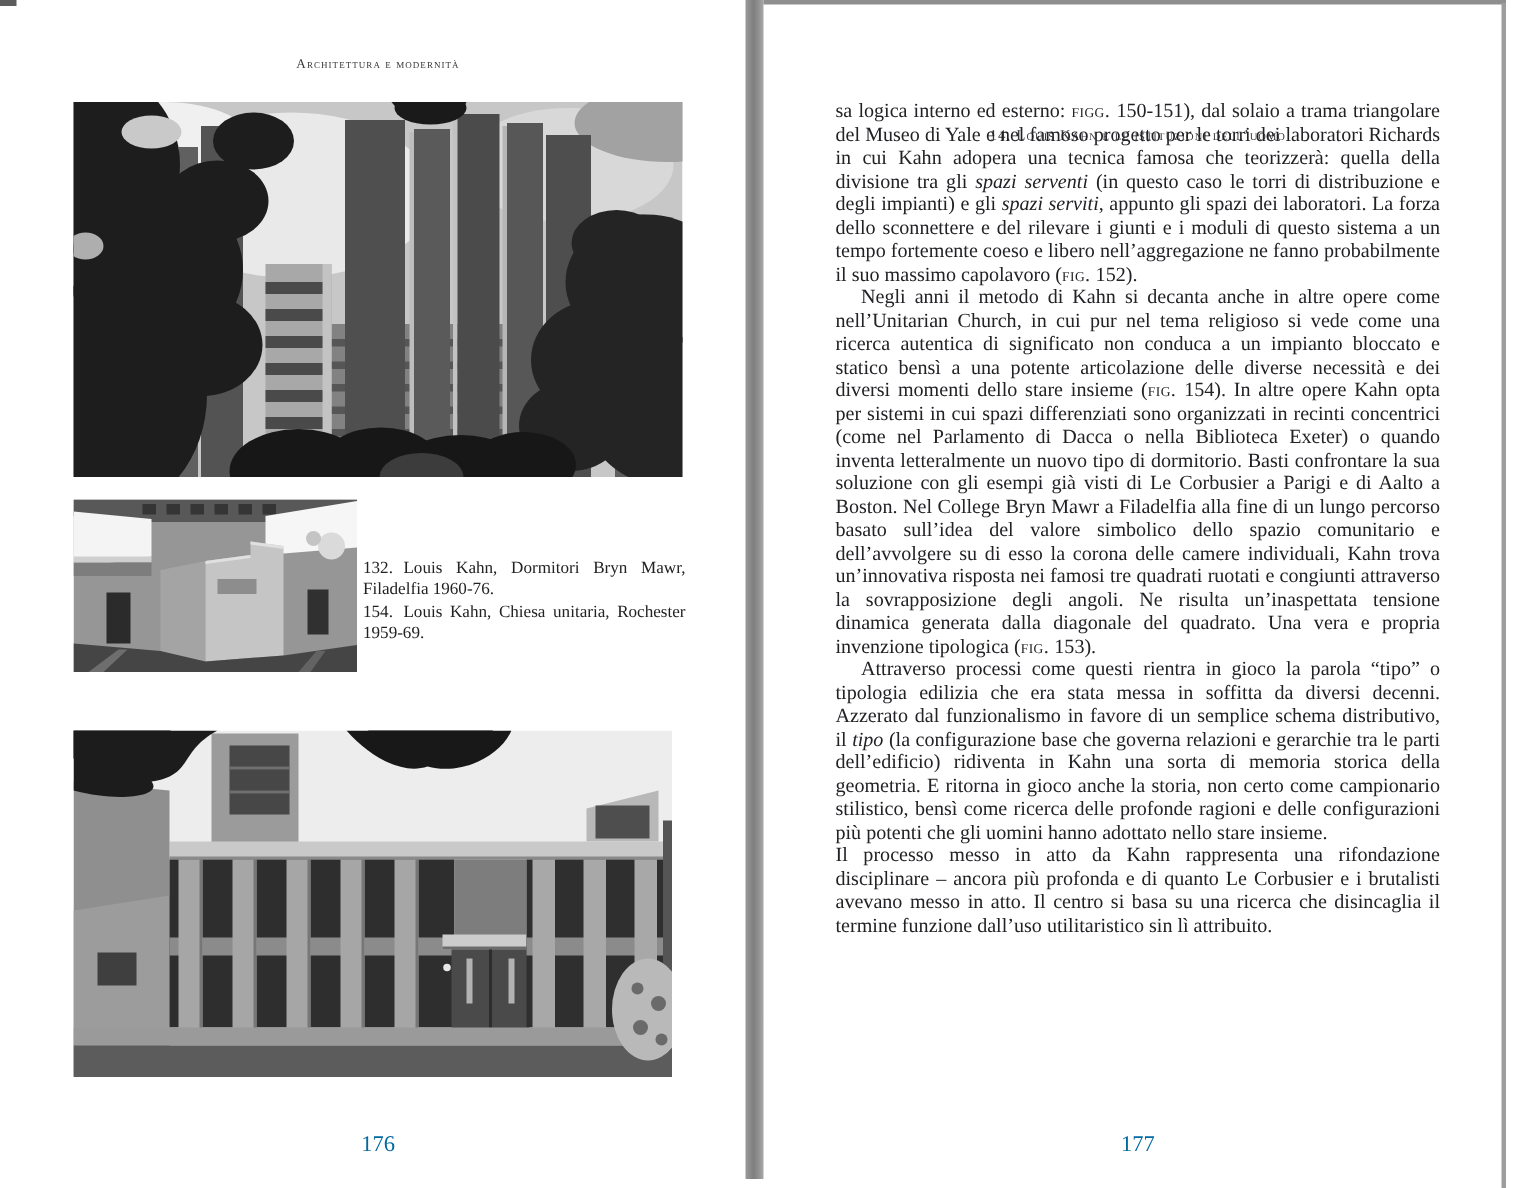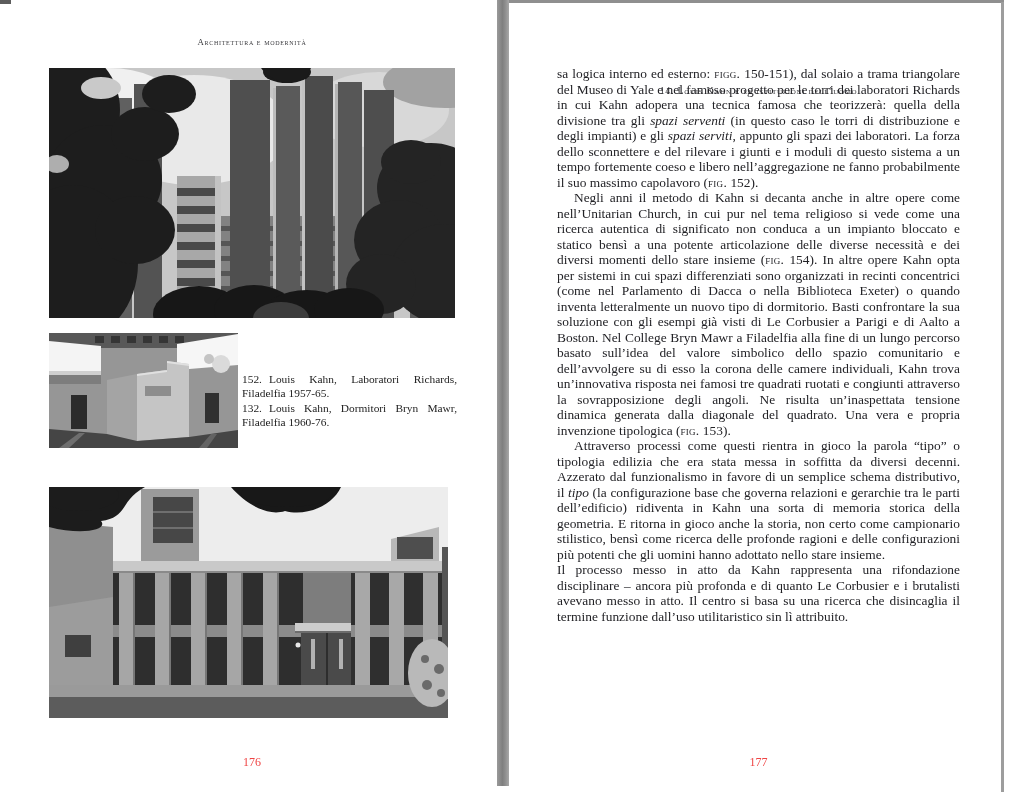--- a/index.html
+++ b/index.html
@@ -31,21 +31,21 @@
   
   .body-col{position:absolute;left:557px;top:66px;width:403px;}
   .para{margin:0;text-align:justify;font-size:13.4px;line-height:15.5px;color:#222226;
         hyphens:none;}
   .para.indent{text-indent:17px;}
   .it{font-style:italic;}
   .sc{font-variant:small-caps;letter-spacing:0.3px;}
   .section-heading{font-weight:normal;font-size:14.6px;text-align:center;color:#222226;
                    margin:28px 0 27px 0;}
   
-  .folio{position:absolute;top:755px;text-align:center;font-size:12px;color:#ef4444;}
+  .folio{position:absolute;top:755px;text-align:center;font-size:15px;color:#0369a1;}
   .folio.left{left:49px;width:406px;}
   .folio.right{left:557px;width:403px;}
 </style>
 </head>
 <body>
 
 <div class="spread">
 
   <div class="corner-speck"></div>
   <div class="gutter"></div>
@@ -158,22 +158,22 @@
         <polygon points="88,41 118,37 118,28 140,31 140,33 118,30 118,39 88,43" fill="#e0e0e0"></polygon>
         <rect x="96" y="53" width="26" height="10" fill="#8d8d8d"></rect>
 
         <polygon points="0,96 58,101 88,108 140,104 189,97 189,115 0,115" fill="#454545"></polygon>
         <polygon points="10,115 30,100 36,100 20,115" fill="#6e6e6e"></polygon>
         <polygon points="150,115 162,101 168,101 158,115" fill="#636363"></polygon>
       </svg>
     </figure>
 
     <div class="captions">
-      <p><span class="capnum">152.</span><span>Louis Kahn, Laboratori Richards, Filadelfia 1957-65.</span></p>
       <p><span class="capnum">132.</span><span>Louis Kahn, Dormitori Bryn Mawr, Filadelfia 1960-76.</span></p>
+      <p><span class="capnum">154.</span><span>Louis Kahn, Chiesa unitaria, Rochester 1959-69.</span></p>
     </div>
 
     <figure class="photo-154">
       <svg viewBox="0 0 399 231" preserveAspectRatio="none">
         <rect width="399" height="231" fill="#ededed"></rect>
 
         <rect x="92" y="2" width="58" height="82" fill="#9b9b9b"></rect>
         <rect x="104" y="10" width="40" height="46" fill="#474747"></rect>
         <rect x="104" y="24" width="40" height="2" fill="#6f6f6f"></rect>
         <rect x="104" y="40" width="40" height="2" fill="#6f6f6f"></rect>

